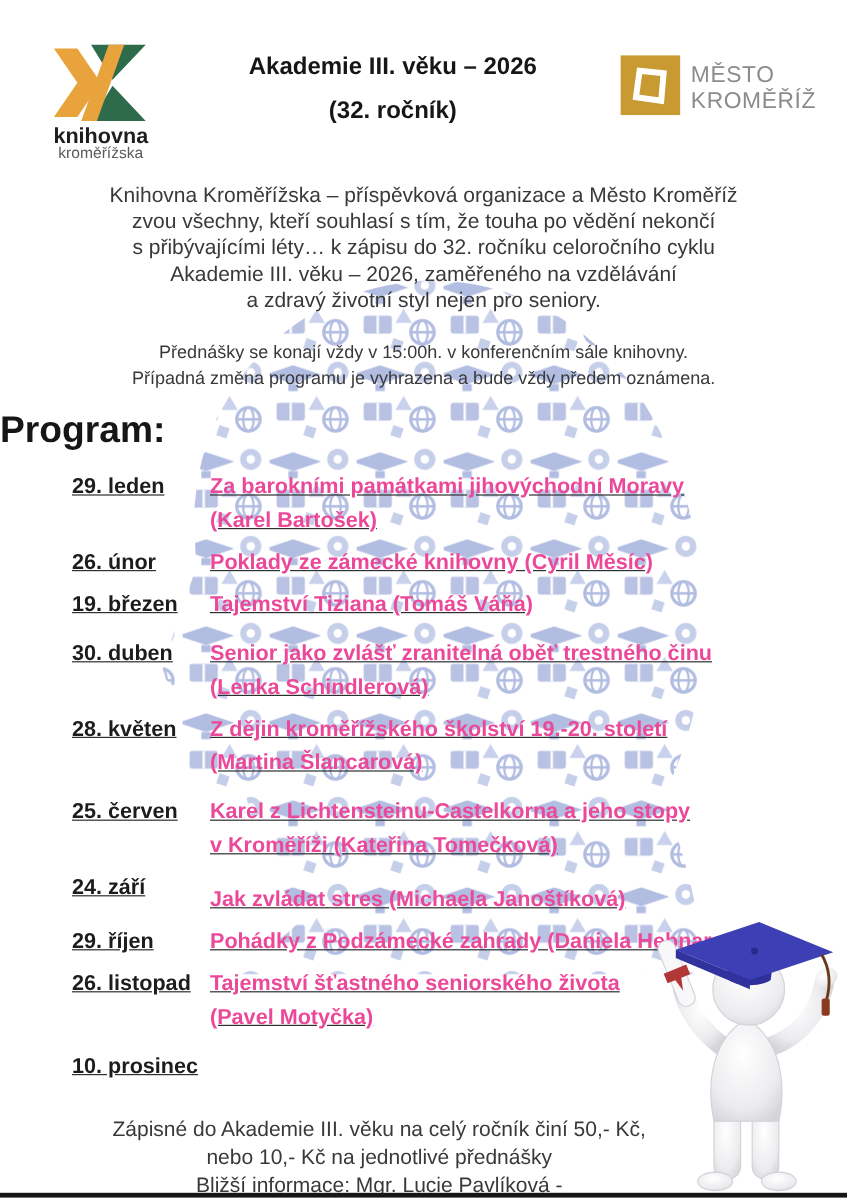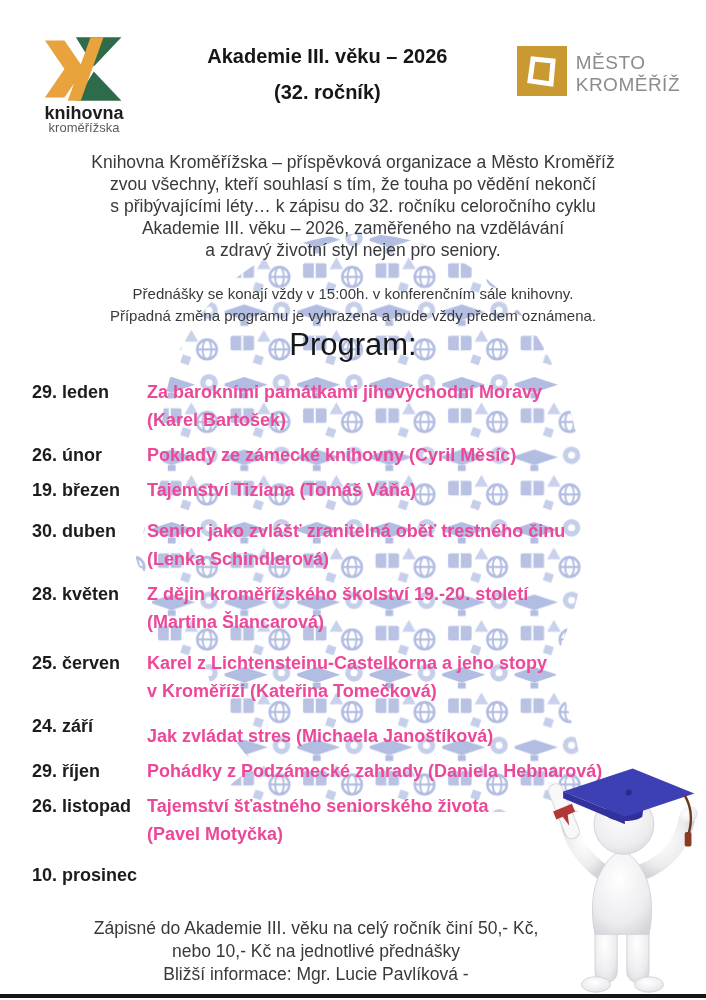--- a/index.html
+++ b/index.html
@@ -20,24 +20,24 @@
   .lib-name2{font-size:13px;color:#5a5a5c;line-height:14px;}
   .title-wrap{flex:1;text-align:center;padding-top:4px;}
   .title-line{font-weight:bold;font-size:20px;line-height:36px;color:#161618;}
   .city-logo{flex:0 0 auto;display:flex;gap:9px;align-items:flex-end;padding-top:12px;padding-right:6px;}
   .city-text{font-size:19px;line-height:22px;color:#8c8c8c;letter-spacing:0.5px;padding-top:1px;}
 
   
   .intro{margin-top:16px;text-align:center;font-size:17.5px;line-height:22px;color:#39393b;}
   .note{margin-top:22px;text-align:center;font-size:15px;line-height:22px;color:#39393b;}
 
-  .prog-heading{text-align:center;font-weight:normal;font-size:31px;color:#161618;}
-
-  
-  .prog-list{margin-top:15px;padding-left:32px;}
+  .prog-heading{margin-top:13px;text-align:left;font-weight:bold;font-size:31px;color:#161618;}
+
+  
+  .prog-list{margin-top:15px;padding-left:60px;text-decoration:underline;}
   .prog-row{display:flex;margin-bottom:7px;}
   .prog-row.mt-extra{margin-top:13px;}
   .prog-date{flex:0 0 115px;font-weight:bold;font-size:18px;line-height:28px;color:#1c1c1e;}
   .prog-title{flex:1;font-weight:bold;font-size:18px;line-height:28px;color:#ec4899;max-width:480px;}
   .prog-row.offset-title .prog-title{padding-top:10px;}
 
   
   .footer{margin-top:28px;width:632px;text-align:center;font-size:17.5px;line-height:23px;color:#39393b;}
 
   .graduate{position:absolute;right:2px;bottom:4px;width:164px;height:242px;z-index:2;}

